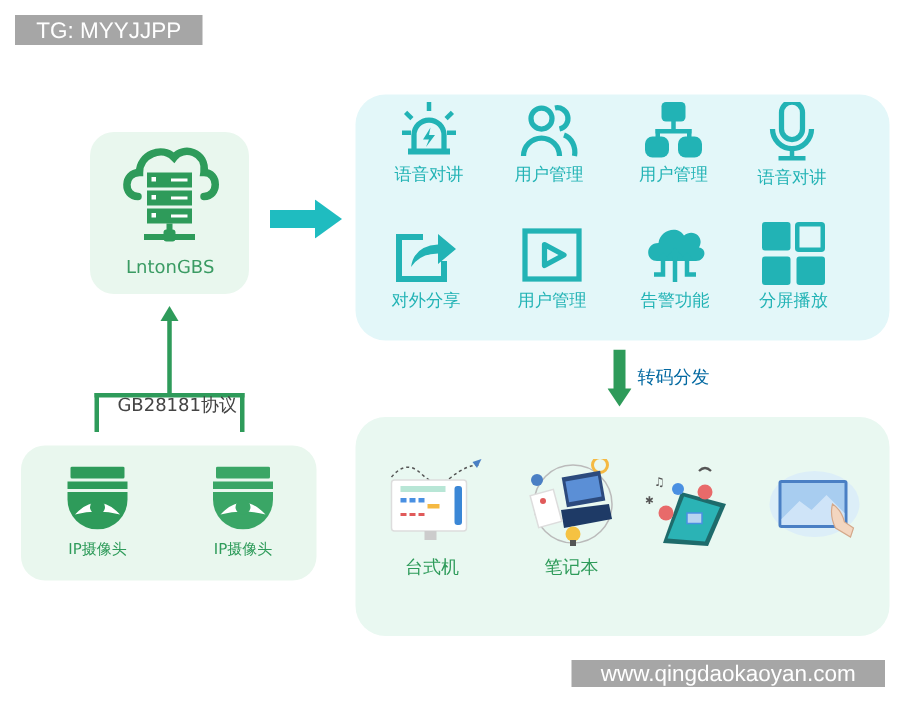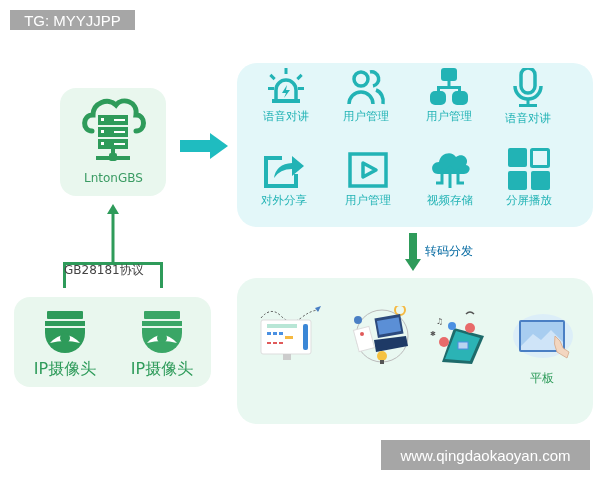--- a/index.html
+++ b/index.html
@@ -5,35 +5,35 @@
   * { box-sizing: border-box; margin: 0; padding: 0; }
   html, body { width: 600px; height: 480px; background: #ffffff; overflow: hidden; }
   body { position: relative; font-family: "DejaVu Sans", "Liberation Sans", sans-serif; }
 
   .watermark {
     position: absolute; background: #a6a6a6; color: #ffffff;
     font-family: "Liberation Sans", sans-serif; font-size: 15px;
     display: flex; align-items: center; justify-content: center;
   }
   .wm-top { left: 10px; top: 10px; width: 125px; height: 20px; }
-  .wm-bottom { left: 381px; top: 440px; width: 209px; height: 30px; font-size: 15px; }
+  .wm-bottom { left: 381px; top: 440px; width: 209px; height: 18px; font-size: 15px; }
 
   .panel { position: absolute; border-radius: 16px; }
   .server-box { left: 60px; top: 88px; width: 106px; height: 108px; background: #e9f7ee; }
   .cam-box { left: 14px; top: 297px; width: 197px; height: 90px; background: #e9f7ee; }
   .feature-box { left: 237px; top: 63px; width: 356px; height: 164px; background: #e3f7f9; border-radius: 20px; }
   .device-box { left: 237px; top: 278px; width: 356px; height: 146px; background: #e9f8f1; border-radius: 20px; }
 
   .server-label { position: absolute; left: 60px; top: 171px; width: 106px; text-align: left; color: #3a9b63; font-size: 12px; margin-left: 24px; }
 
   .cam { position: absolute; width: 70px; text-align: center; }
   .cam svg { display: block; margin: 0 auto; }
-  .cam-label { font-size: 16px; color: #2e9b5a; margin-top: 6px; display: block; }
-
-  .proto-label { position: absolute; left: 64px; top: 262px; width: 94px; text-align: left; font-size: 12px; color: #444; }
+  .cam-label { font-size: 10px; color: #2e9b5a; margin-top: 6px; display: block; }
+
+  .proto-label { position: absolute; left: 64px; top: 262px; width: 94px; text-align: right; font-size: 12px; color: #444; }
 
   .feature { position: absolute; width: 70px; text-align: center; }
   .feature svg { display: block; margin: 0 auto; }
   .feature-label { display: block; font-size: 11.5px; color: #22b3b5; margin-top: 3px; white-space: nowrap; }
 
   .device { position: absolute; width: 90px; text-align: center; }
   .device svg { display: block; margin: 0 auto; }
   .device-label { display: block; font-size: 12px; color: #2e9b5a; margin-top: 4px; }
 
   .transcode-label { position: absolute; left: 425px; top: 243px; font-size: 12px; color: #0369a1; }
@@ -160,21 +160,21 @@
 <div class="feature" style="left:415px;top:150px">
   <svg width="40" height="40" viewBox="0 0 40 40">
     <path d="M8 24 C0 24 0 12 9 12 C10 3 22 0 26 7 C32 2 40 8 36 15 C42 16 40 24 34 24 Z" fill="#22b3b5"></path>
     <rect x="18.5" y="18" width="3" height="20" fill="#22b3b5"></rect>
     <polygon points="20,15 15,21 25,21" fill="#22b3b5"></polygon>
     <path d="M12 21 V33 H6" fill="none" stroke="#22b3b5" stroke-width="3"></path>
     <polygon points="12,18 8,23 16,23" fill="#22b3b5"></polygon>
     <path d="M28 21 V33 H34" fill="none" stroke="#22b3b5" stroke-width="3"></path>
     <polygon points="28,18 24,23 32,23" fill="#22b3b5"></polygon>
   </svg>
-  <span class="feature-label">视频存储</span>
+  <span class="feature-label">告警功能</span>
 </div>
 <div class="feature" style="left:494px;top:148px">
   <svg width="42" height="42" viewBox="0 0 42 42">
     <rect x="0" y="0" width="19" height="19" rx="2" fill="#22b3b5"></rect>
     <rect x="23.5" y="1.5" width="17" height="17" rx="1" fill="none" stroke="#22b3b5" stroke-width="3"></rect>
     <rect x="0" y="23" width="19" height="19" rx="2" fill="#22b3b5"></rect>
     <rect x="23" y="23" width="19" height="19" rx="2" fill="#22b3b5"></rect>
   </svg>
   <span class="feature-label">分屏播放</span>
 </div>
@@ -196,34 +196,36 @@
     <rect x="14" y="26" width="4" height="3" fill="#4a90e2"></rect>
       <rect x="20" y="26" width="4" height="3" fill="#4a90e2"></rect>
       <rect x="26" y="26" width="4" height="3" fill="#4a90e2"></rect>
     <rect x="32" y="30" width="8" height="3" fill="#f5b942"></rect>
     <rect x="14" y="36" width="4" height="2" fill="#e05a5a"></rect>
       <rect x="20" y="36" width="4" height="2" fill="#e05a5a"></rect>
       <rect x="26" y="36" width="4" height="2" fill="#e05a5a"></rect>
     <rect x="50" y="18" width="5" height="26" rx="2" fill="#3b87d6"></rect>
     <rect x="30" y="48" width="8" height="6" fill="#ccc"></rect>
   </svg>
+  <span class="device-label">台式机</span>
 </div>
 <div class="device" style="left:336px;top:306px">
   <svg width="70" height="60" viewBox="0 0 70 60">
     <circle cx="36" cy="30" r="26" fill="none" stroke="#bbb" stroke-width="1"></circle>
     <circle cx="12" cy="14" r="4" fill="#4a7fc4"></circle>
     <circle cx="54" cy="4" r="5" fill="none" stroke="#f5b942" stroke-width="2"></circle>
     <rect x="30" y="10" width="26" height="20" fill="#2c4a7d" transform="rotate(-10 43 20)"></rect>
     <rect x="32" y="13" width="22" height="14" fill="#5b8fd6" transform="rotate(-10 43 20)"></rect>
     <polygon points="28,34 60,30 62,40 30,46" fill="#1e3a66"></polygon>
     <rect x="10" y="22" width="16" height="22" fill="#fff" stroke="#ddd" transform="rotate(-15 18 33)"></rect>
     <circle cx="16" cy="28" r="2" fill="#e05a5a"></circle>
     <circle cx="36" cy="50" r="5" fill="#f5c242"></circle>
     <rect x="34" y="54" width="4" height="4" fill="#555"></rect>
   </svg>
+  <span class="device-label">笔记本</span>
 </div>
 <div class="device" style="left:412px;top:306px">
   <svg width="70" height="60" viewBox="0 0 70 60">
     <polygon points="20,56 32,22 62,30 50,58" fill="#1e6b6b"></polygon>
     <polygon points="23,53 34,25 58,32 48,55" fill="#2bb3b5"></polygon>
     <circle cx="30" cy="20" r="4" fill="#4a90e2"></circle>
     <circle cx="48" cy="22" r="5" fill="#e86a6a"></circle>
     <circle cx="22" cy="36" r="5" fill="#e86a6a"></circle>
     <rect x="36" y="36" width="10" height="7" fill="#b8d4f0" stroke="#4a90e2"></rect>
     <path d="M44 8 Q48 4 52 8" fill="none" stroke="#555" stroke-width="1.5"></path>
@@ -232,16 +234,15 @@
   </svg>
 </div>
 <div class="device" style="left:497px;top:306px">
   <svg width="70" height="60" viewBox="0 0 70 60">
     <ellipse cx="36" cy="30" rx="30" ry="22" fill="#dceef8"></ellipse>
     <rect x="12" y="14" width="46" height="32" rx="2" fill="#4a7fc4"></rect>
     <rect x="14" y="16" width="42" height="28" fill="#a8cdf0"></rect>
     <polygon points="14,40 26,28 34,34 44,24 56,36 56,44 14,44" fill="#cfe4f8"></polygon>
     <path d="M48 30 Q54 34 56 42 L62 46 L60 52 L50 46 Q46 38 48 30 Z" fill="#f3d6c0" stroke="#d4a88a" stroke-width="0.8"></path>
   </svg>
-  <span class="device-label">平板</span>
 </div>
 
 <div class="watermark wm-bottom">www.qingdaokaoyan.com</div>
 
 </body></html>

